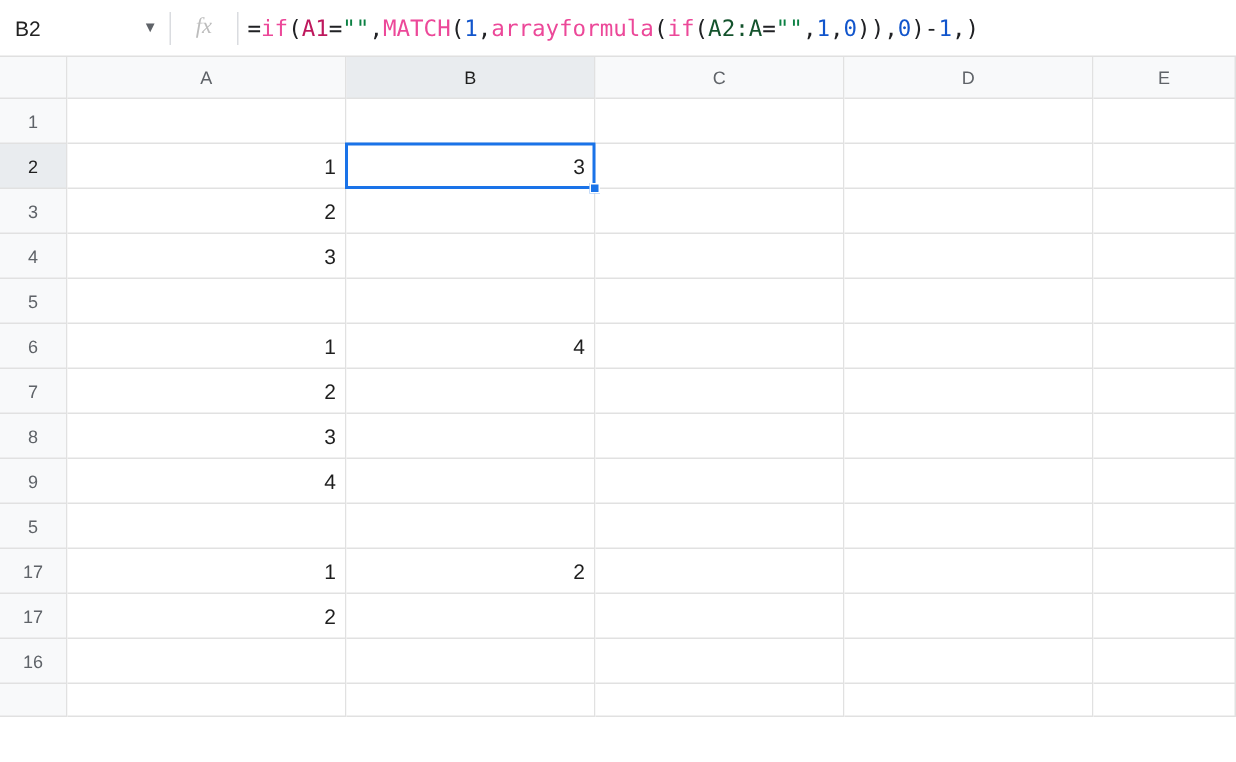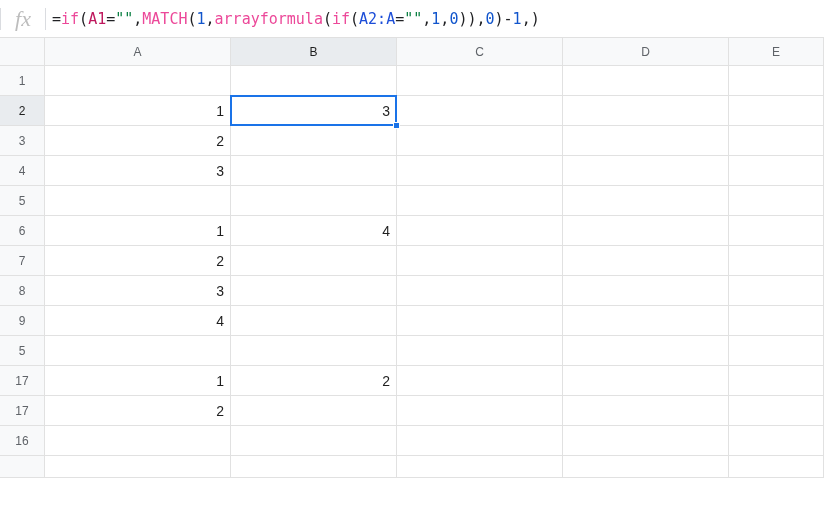--- a/index.html
+++ b/index.html
@@ -37,34 +37,34 @@
   .fx-divider {
     width: 1px;
     height: 22px;
     background: #dadce0;
   }
   .fx-label {
     width: 44px;
     text-align: center;
     font-style: italic;
     font-family: Georgia, 'Times New Roman', serif;
-    font-size: 22px;
+    font-size: 15px;
     color: #bdbdbd;
   }
   .formula-input {
     flex: 1;
     font-family: 'Consolas', 'Menlo', 'Monaco', monospace;
     font-size: 15px;
     color: #202124;
     padding-left: 6px;
     white-space: nowrap;
   }
   .tok-fn { color: #ec4899; }
   .tok-ref1 { color: #be185d; }
-  .tok-ref2 { color: #1d4ed8; }
+  .tok-ref2 { color: #14532d; }
   .tok-num { color: #1155cc; }
   .tok-str { color: #0b8043; }
   .tok-punc { color: #202124; }
 
   .grid {
     display: grid;
     grid-template-columns: 45px 186px 166px 166px 166px 95px;
     position: relative;
   }
   .col-header, .row-header, .cell, .corner {
@@ -115,20 +115,24 @@
     height: 7px;
     background: #1a73e8;
     border: 1px solid #fff;
     z-index: 6;
   }
 </style>
 </head>
 <body>
 
 <div class="formula-bar">
+  <div class="name-box">
+    <span>B2</span>
+    <span class="name-box-dropdown">▼</span>
+  </div>
   <div class="fx-divider"></div>
   <div class="fx-label">fx</div>
   <div class="fx-divider"></div>
   <div class="formula-input">
     <span class="tok-punc">=</span><span class="tok-fn">if</span><span class="tok-punc">(</span><span class="tok-ref1">A1</span><span class="tok-punc">=</span><span class="tok-str">""</span><span class="tok-punc">,</span><span class="tok-fn">MATCH</span><span class="tok-punc">(</span><span class="tok-num">1</span><span class="tok-punc">,</span><span class="tok-fn">arrayformula</span><span class="tok-punc">(</span><span class="tok-fn">if</span><span class="tok-punc">(</span><span class="tok-ref2">A2:A</span><span class="tok-punc">=</span><span class="tok-str">""</span><span class="tok-punc">,</span><span class="tok-num">1</span><span class="tok-punc">,</span><span class="tok-num">0</span><span class="tok-punc">))</span><span class="tok-punc">,</span><span class="tok-num">0</span><span class="tok-punc">)</span><span class="tok-punc">-</span><span class="tok-num">1</span><span class="tok-punc">,)</span>
   </div>
 </div>
 
 <div class="grid">
 

